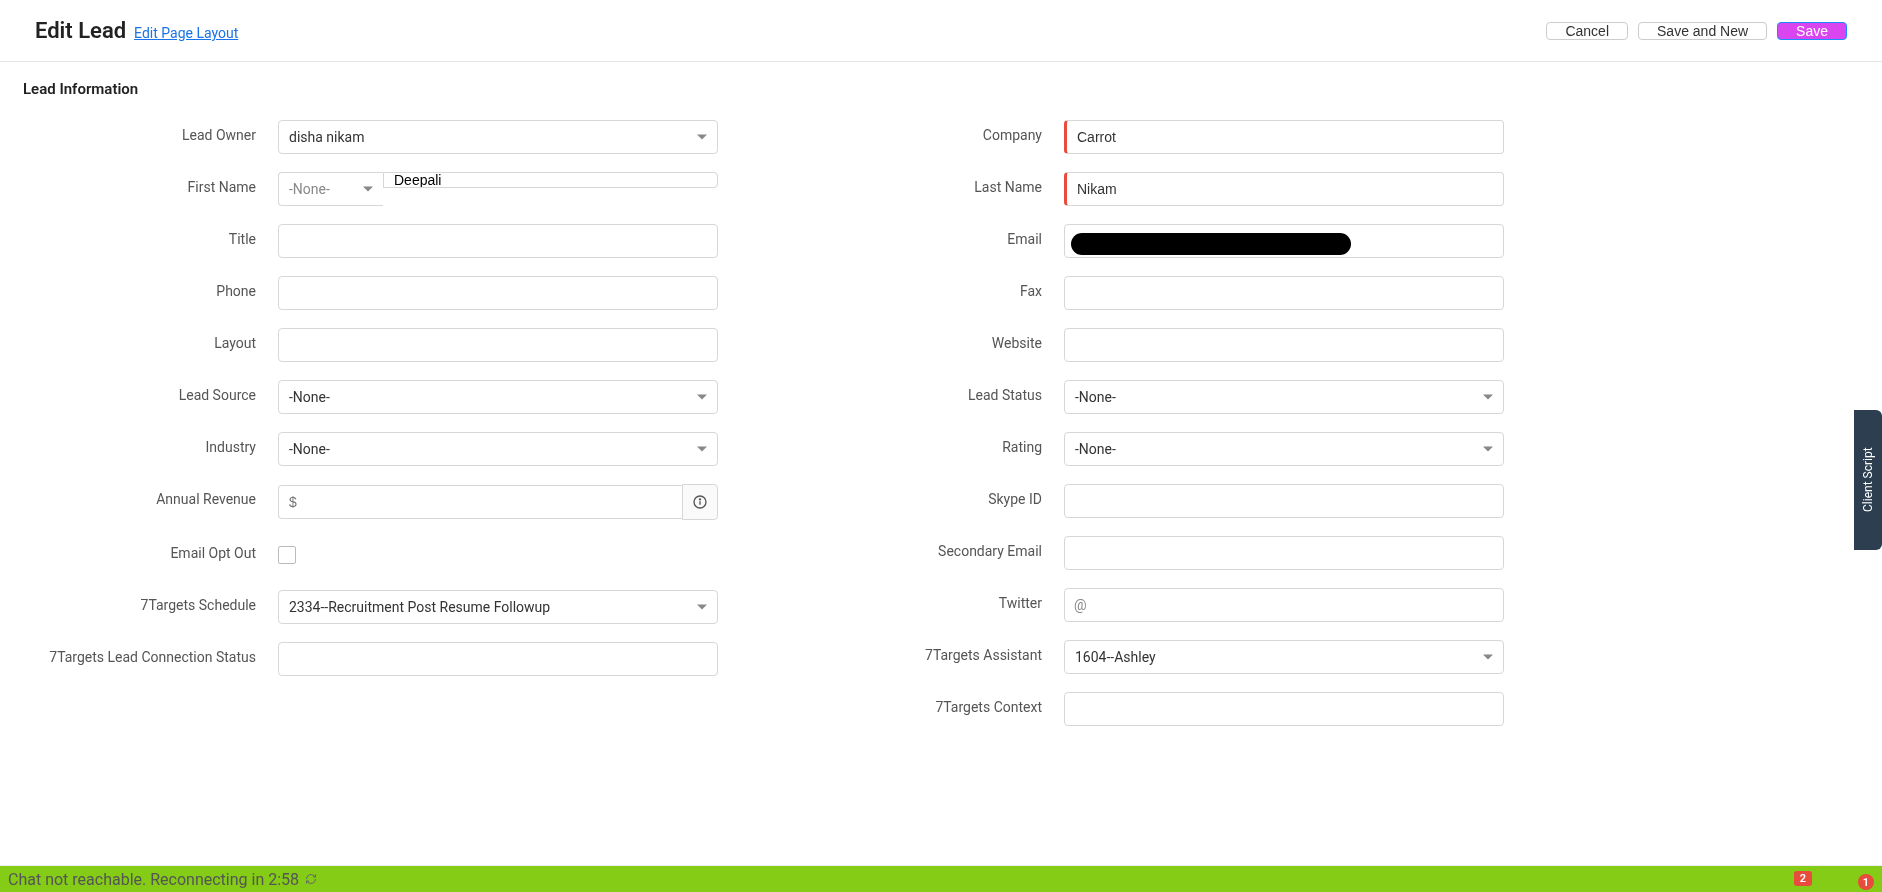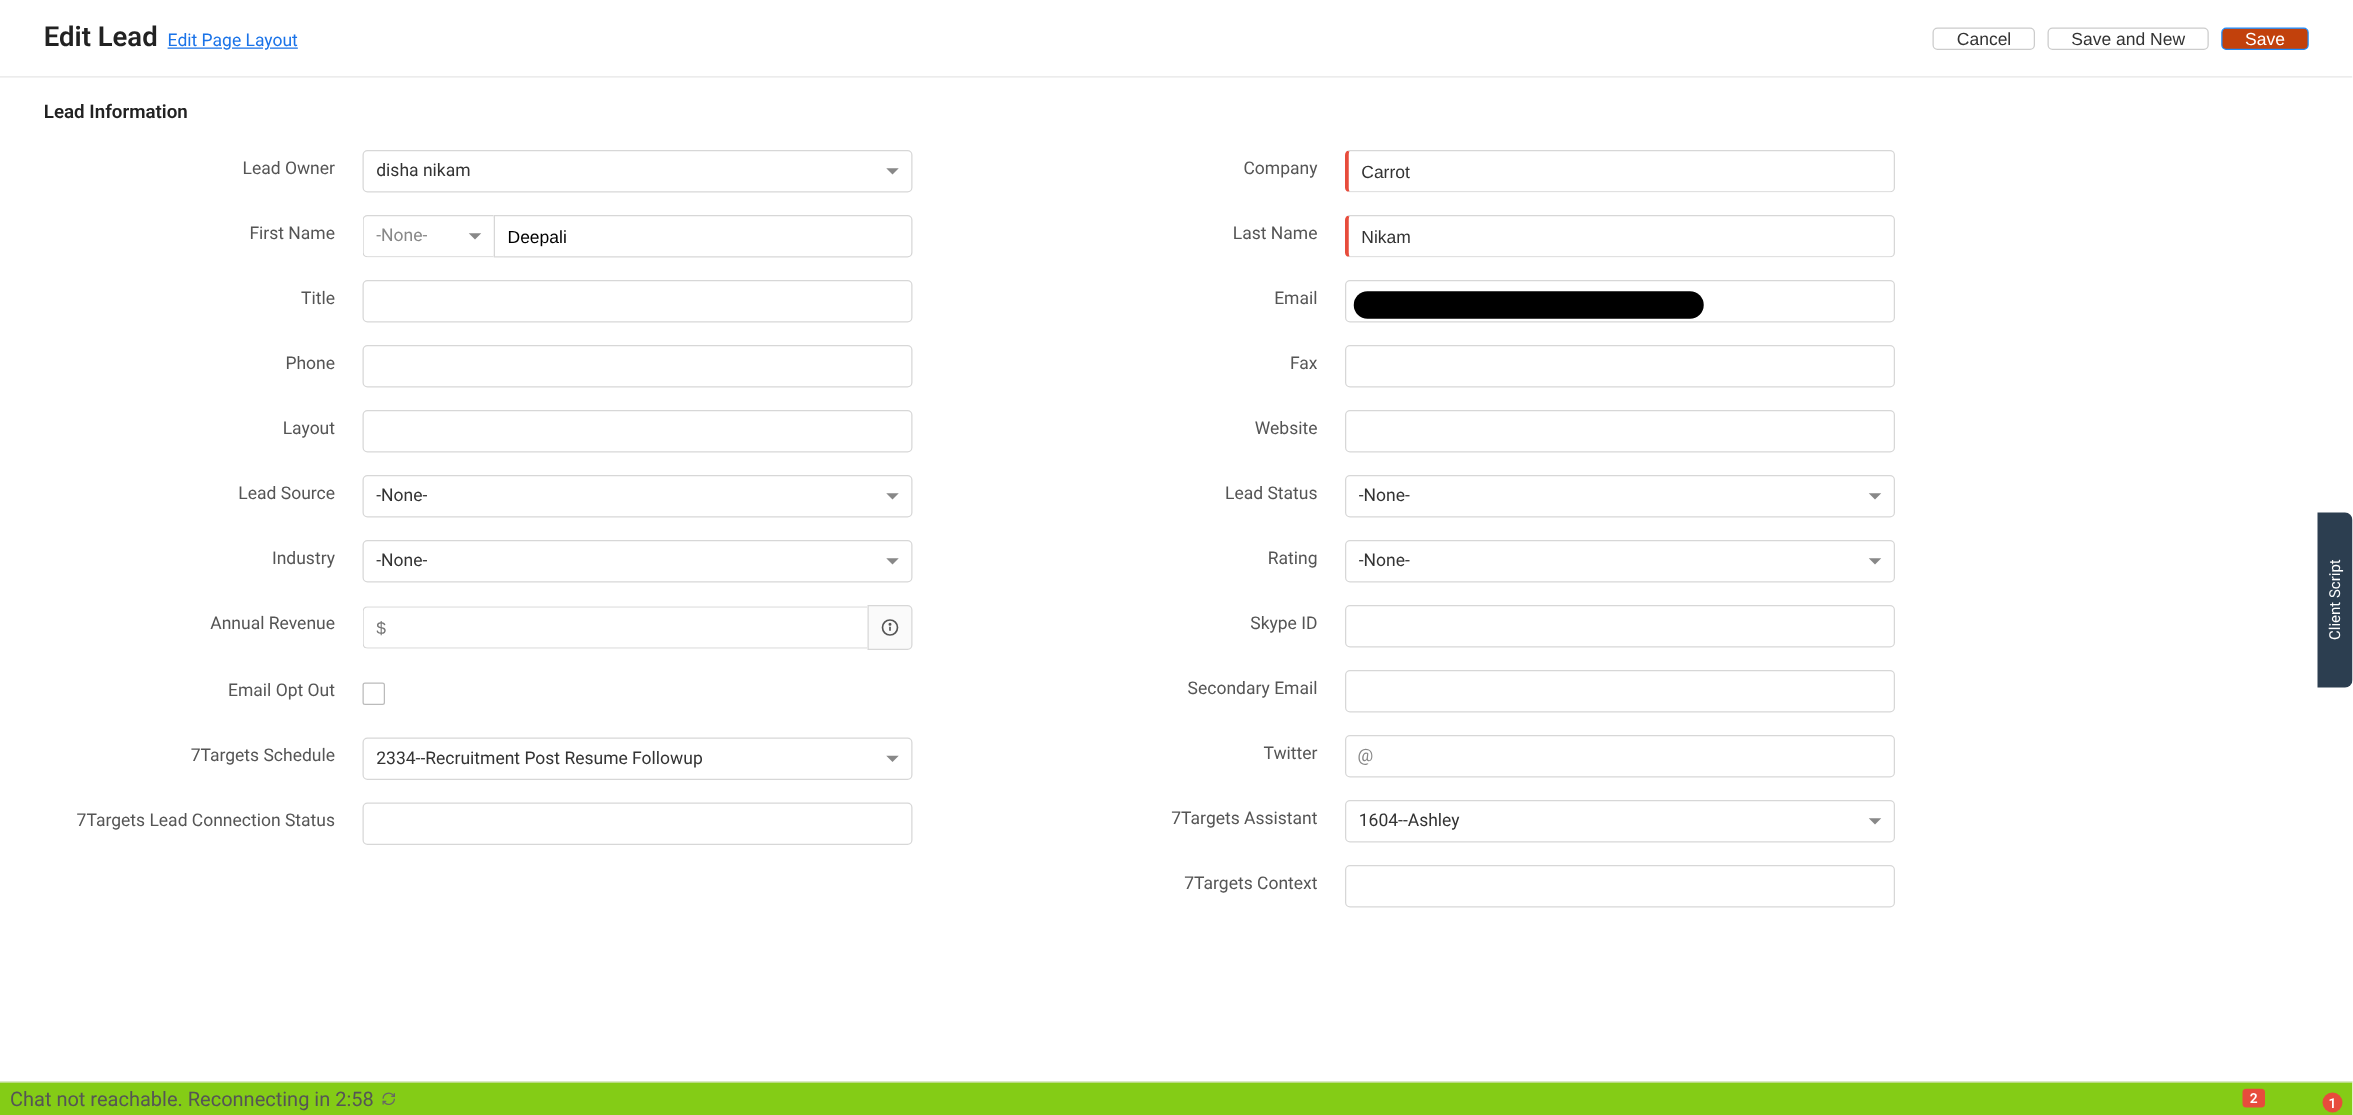--- a/index.html
+++ b/index.html
@@ -44,27 +44,27 @@
   .btn {
     padding: 0 18px;
     border-radius: 4px;
     font-size: 14px;
     cursor: pointer;
     border: 1px solid #ccc;
     background: #fff;
     color: #333;
   }
   .btn-primary {
-    background: #c2410c;
+    background: #d946ef;
     color: #fff;
     border-color: #1a8cff;
     font-weight: 500;
   }
   .content {
-    padding: 18px 35px 30px 35px;
+    padding: 18px 35px 30px 23px;
   }
   .section-title {
     font-size: 15px;
     font-weight: 600;
     color: #222;
     margin-bottom: 22px;
   }
   .form-columns {
     display: flex;
     gap: 56px;
@@ -137,21 +137,21 @@
     align-items: center;
     padding: 0 10px;
     color: #888;
     position: relative;
     cursor: pointer;
     box-sizing: border-box;
   }
   .salutation .select-caret { right: 10px; }
   .firstname-input {
     flex: 1;
-    height: 34px;
+    height: 16px;
     border: 1px solid #d7d7d7;
     border-radius: 0 4px 4px 0;
     padding: 0 10px;
     font-size: 14px;
     box-sizing: border-box;
   }
   .revenue-wrap {
     display: flex;
     align-items: center;
   }

